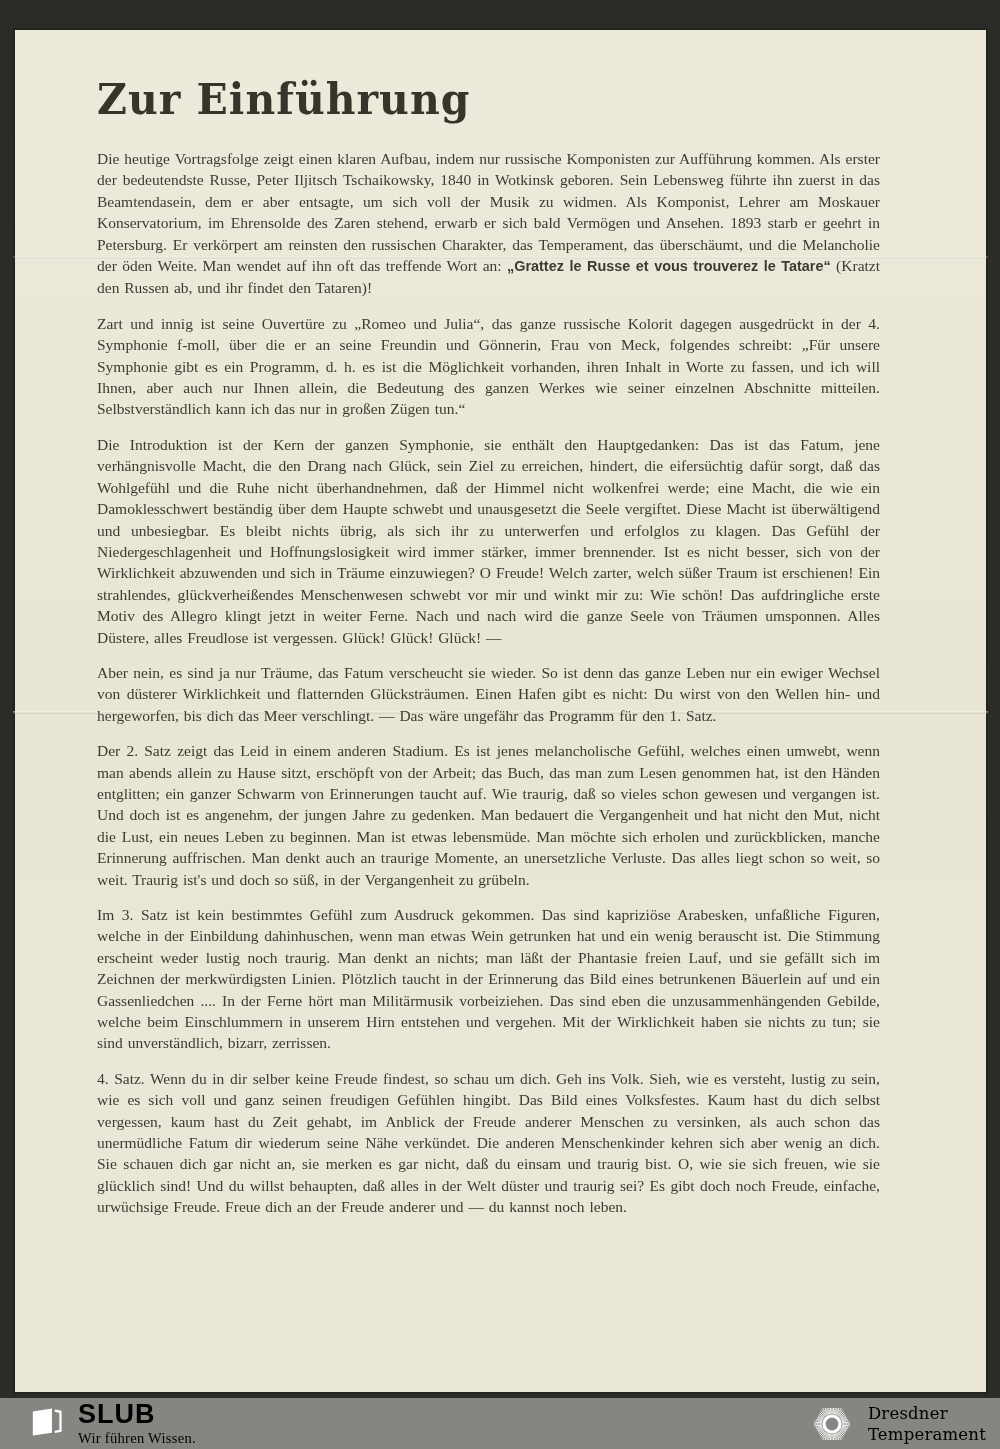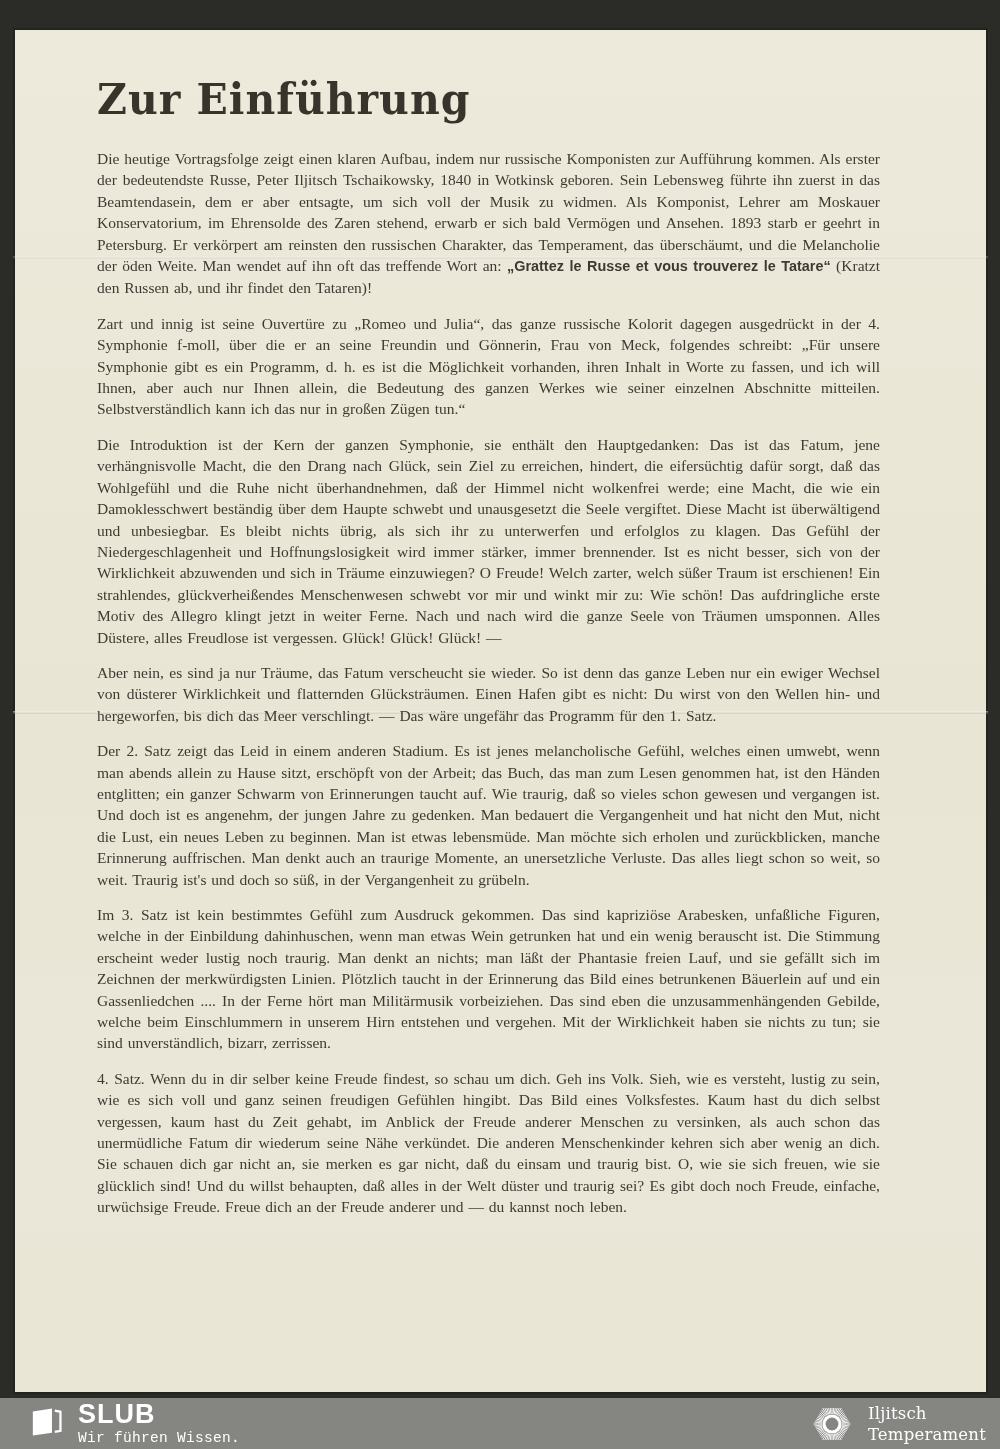--- a/index.html
+++ b/index.html
@@ -56,34 +56,34 @@
     font-size:0.93em;
   }
   
   .overlay-bar{
     position:absolute;
     left:0;right:0;bottom:0;height:51px;
     background:rgba(137,137,134,0.96);
     display:flex;
     align-items:center;
     justify-content:space-between;
-    color:#ffffff;
+    color:#000000;
   }
   .slub-block{
     display:flex;align-items:flex-start;gap:14px;
     padding-left:30px;
   }
   .book-icon{display:block;margin-top:4px;}
   .slub-text{line-height:1;}
   .slub-name{
     font-family:"Liberation Sans", sans-serif;
     font-weight:bold;font-size:27px;letter-spacing:1px;
   }
   .slub-tagline{
-    font-family:Liberation Mono, monospace;
+    font-family:Liberation Serif, serif;
     font-size:14.5px;margin-top:3px;letter-spacing:.3px;
   }
   .phil-block{
     display:flex;align-items:center;gap:12px;
     padding-right:14px;
   }
   .starburst-icon{display:block;}
   .phil-name{
     font-family:"DejaVu Serif", serif;
     font-size:16.5px;line-height:21px;letter-spacing:.2px;
@@ -180,17 +180,17 @@
           <line x1="32.09" y1="18.12" x2="37.02" y2="14.54"></line>
           <line x1="32.66" y1="19.00" x2="37.86" y2="16.00"></line>
           <line x1="33.14" y1="19.93" x2="38.70" y2="17.46"></line>
           <line x1="33.51" y1="20.91" x2="39.56" y2="18.95"></line>
           <line x1="33.78" y1="21.92" x2="40.46" y2="20.50"></line>
           <line x1="33.95" y1="22.95" x2="41.42" y2="22.17"></line>
         </g>
       <circle cx="24" cy="24" r="8" fill="none" stroke="#ffffff" stroke-width="3.2"></circle>
     </svg>
     <div class="phil-name">
-      <span>Iljitsch</span><br>
+      <span>Dresdner</span><br>
       <span>Temperament</span>
     </div>
   </div>
 </div>
 
 </body></html>

